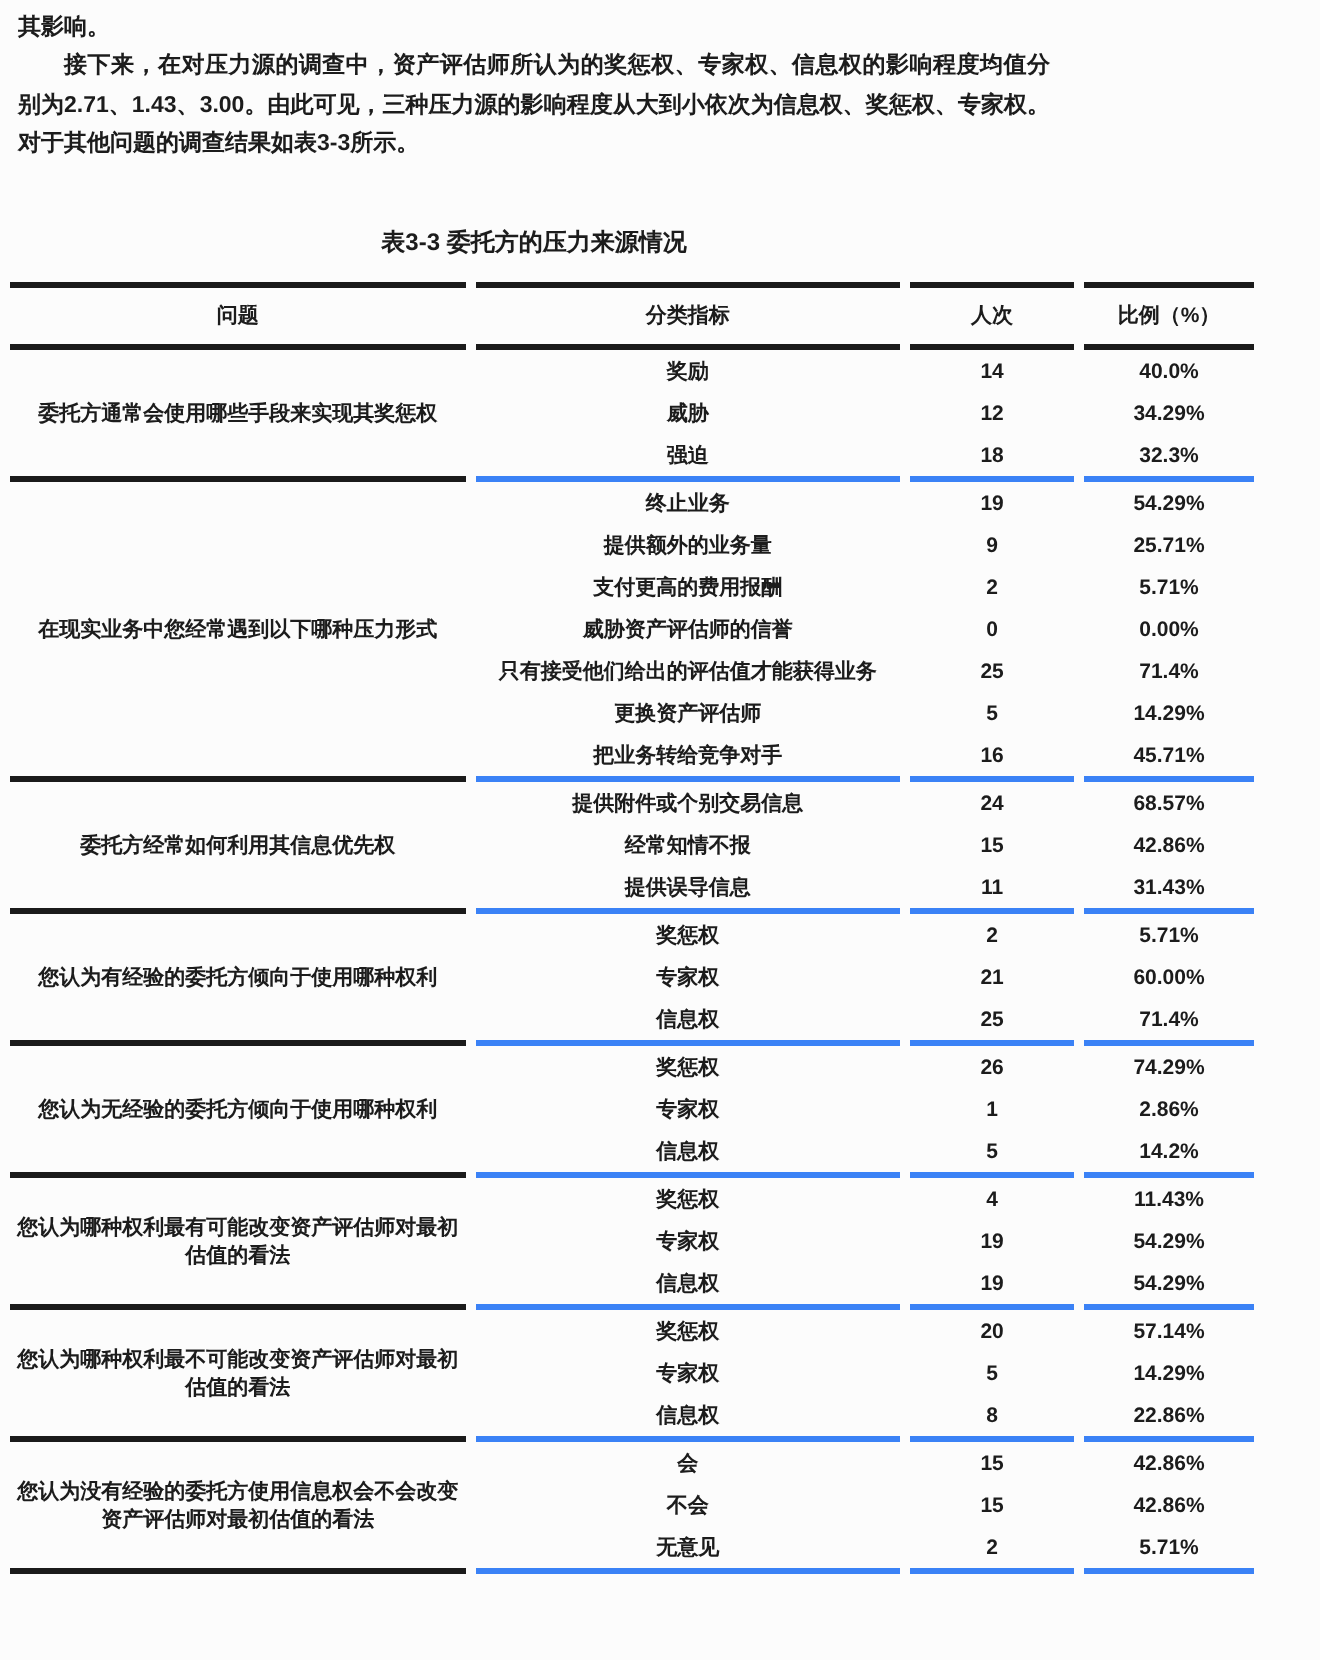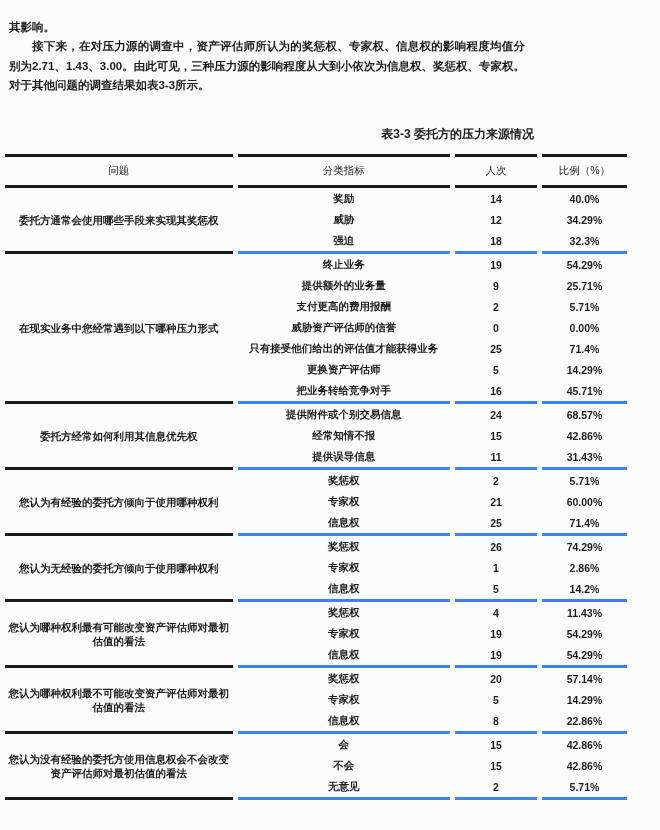--- a/index.html
+++ b/index.html
@@ -5,21 +5,21 @@
   html, body {
     margin: 0;
     padding: 0;
     width: 660px;
     height: 830px;
     background: #fcfcfc;
     font-family: "Liberation Sans", "DejaVu Sans", sans-serif;
     color: #1c1c1c;
     overflow: hidden;
   }
-  .page { width: 534px; height: 830px; box-sizing: border-box; padding-top: 18px; }
+  .page { width: 534px; height: 830px; box-sizing: border-box; padding-top: 5px; }
 
   
   .text-columns {
     display: flex;
     gap: 17px;
     padding: 0 9px;
   }
   .col {
     flex: 1;
     font-size: 11.5px;
@@ -28,21 +28,21 @@
     text-align: justify;
     text-justify: inter-ideograph;
   }
   .col p { margin: 0; }
   p.noindent { text-indent: 0; }
   p.heading { text-indent: 2em; font-weight: 700; }
   p.para { text-indent: 2em; }
 
   
   .table-title {
-    text-align: right;
+    text-align: center;
     font-size: 12px;
     font-weight: 700;
     margin-top: 31px;
     margin-bottom: 11px;
   }
 
   
   table.pressure-table {
     width: 632px;
     margin: 0 auto;
@@ -50,21 +50,21 @@
     border-spacing: 5px 0;
     table-layout: fixed;
     font-size: 10.5px;
     font-weight: 600;
     color: #1c1c1c;
   }
   table.pressure-table th {
     border-top: 3px solid #1b1b1b;
     border-bottom: 3px solid #1b1b1b;
     height: 24px;
-    font-weight: 400;
+    font-weight: 700;
     font-size: 10.5px;
     text-align: center;
     vertical-align: middle;
     padding: 2px 0;
     margin-top: 20px;
   }
   table.pressure-table td {
     text-align: center;
     vertical-align: middle;
     height: 21px;

